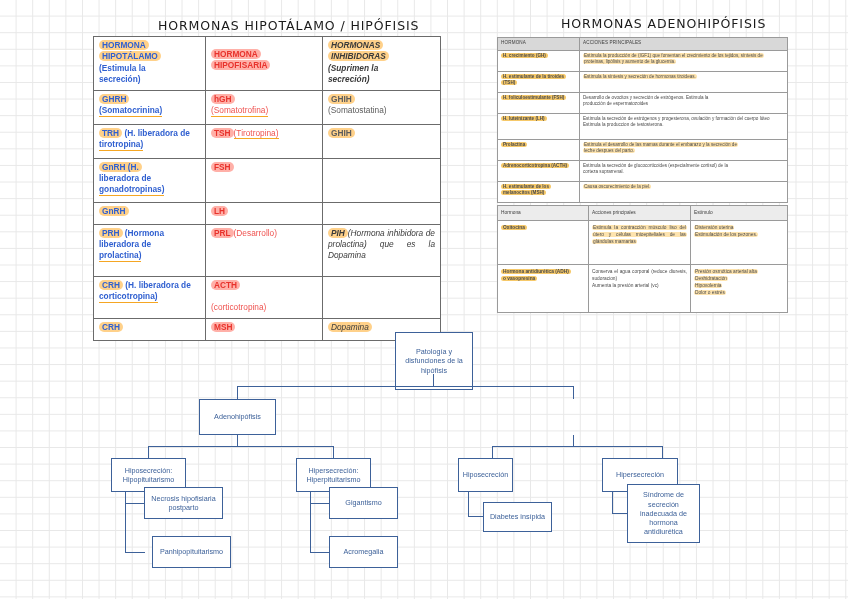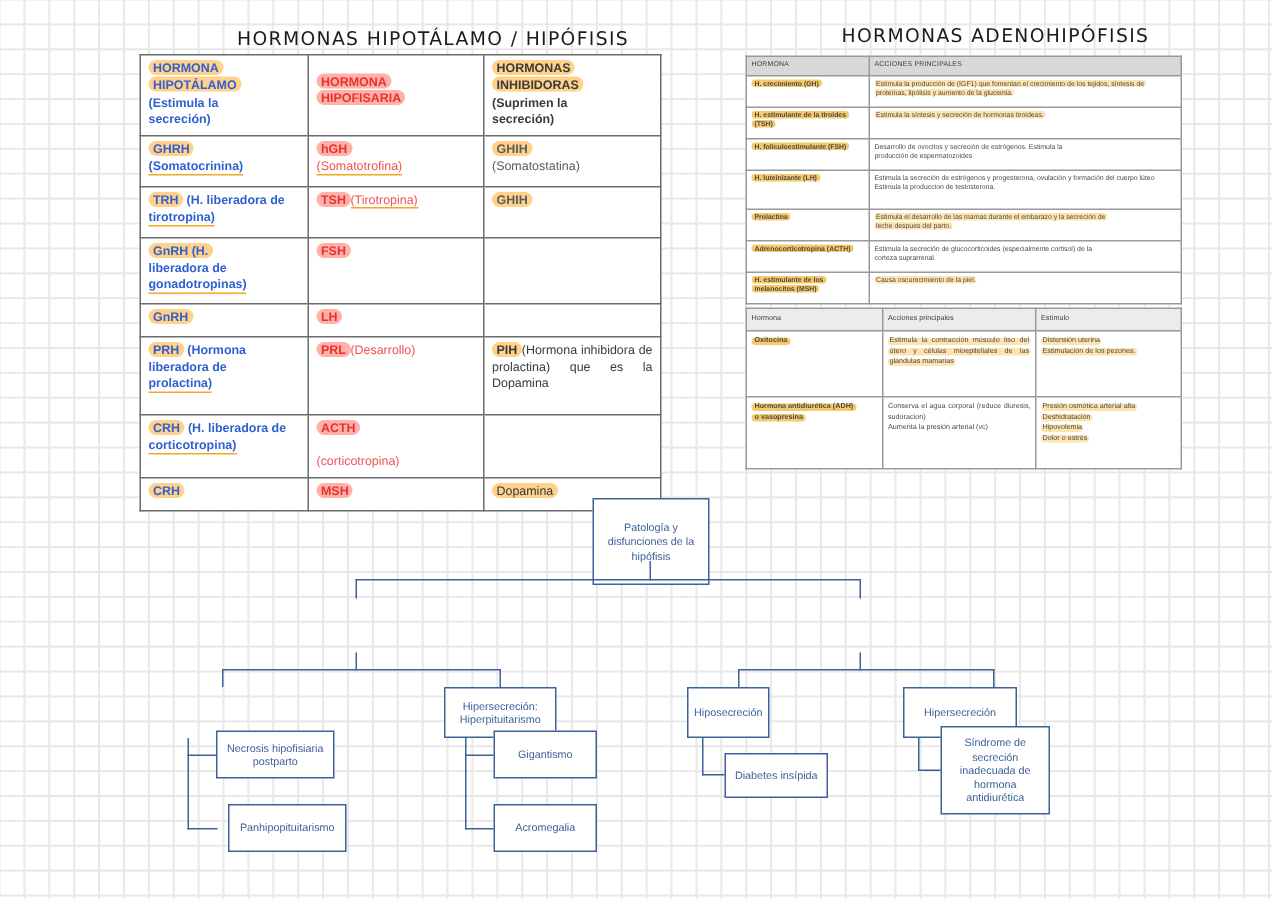--- a/index.html
+++ b/index.html
@@ -43,21 +43,21 @@
   #tbl-hipotalamo col.c1{width:112px;}
   #tbl-hipotalamo col.c2{width:117px;}
   #tbl-hipotalamo col.c3{width:118px;}
 
   .hl-or{background:#ffd18a;border-radius:7px;padding:0 3px;box-decoration-break:clone;-webkit-box-decoration-break:clone;}
   .hl-rd{background:#ffb0a8;border-radius:7px;padding:0 3px;box-decoration-break:clone;-webkit-box-decoration-break:clone;}
   .t-blue{color:#2f5fd0;font-weight:bold;}
   .t-red{color:#e8322c;font-weight:bold;}
   .t-red-n{color:#ef5350;}
   .t-gray{color:#5c5c5c;}
-  .t-dark{color:#3a3a3a;}
+  .t-dark{color:#3a3a3a;font-style:italic;}
   .u-or{border-bottom:1.6px solid #f5a623;padding-bottom:0.5px;margin-top:42px;}
 
   
   #tbl-adeno{
     position:absolute;left:497px;top:37px;width:290px;
     border-collapse:collapse;background:#fff;table-layout:fixed;
   }
   #tbl-adeno col.a1{width:82px;}
   #tbl-adeno col.a2{width:208px;}
   #tbl-adeno td, #tbl-adeno th{
@@ -334,26 +334,28 @@
 
 <div id="flow">
 
   <div class="fbox" style="left:395px;top:14px;width:78px;height:58px">Patología y disfunciones de la hipófisis</div>
 
   <div class="fline v" style="left:433px;top:56px;height:13px"></div>
   <div class="fline h" style="left:237px;top:68px;width:337px"></div>
   <div class="fline v" style="left:237px;top:68px;height:13px"></div>
   <div class="fline v" style="left:573px;top:68px;height:13px"></div>
 
+  <div class="fbox" style="left:199px;top:81px;width:77px;height:36px">Adenohipófisis</div>
 
   <div class="fline v" style="left:237px;top:117px;height:12px"></div>
   <div class="fline h" style="left:148px;top:128px;width:186px"></div>
   <div class="fline v" style="left:148px;top:128px;height:12px"></div>
   <div class="fline v" style="left:333px;top:128px;height:12px"></div>
 
+  <div class="fbox" style="left:111px;top:140px;width:75px;height:34px">Hiposecreción: Hipopituitarismo</div>
   <div class="fbox" style="left:296px;top:140px;width:75px;height:34px">Hipersecreción: Hiperpituitarismo</div>
 
   <div class="fline v" style="left:125px;top:174px;height:61px"></div>
   <div class="fline h" style="left:125px;top:185px;width:20px"></div>
   <div class="fline h" style="left:125px;top:234px;width:20px"></div>
   <div class="fbox" style="left:144px;top:169px;width:79px;height:32px">Necrosis hipofisiaria postparto</div>
   <div class="fbox" style="left:152px;top:218px;width:79px;height:32px">Panhipopituitarismo</div>
 
   <div class="fline v" style="left:310px;top:174px;height:61px"></div>
   <div class="fline h" style="left:310px;top:185px;width:20px"></div>

